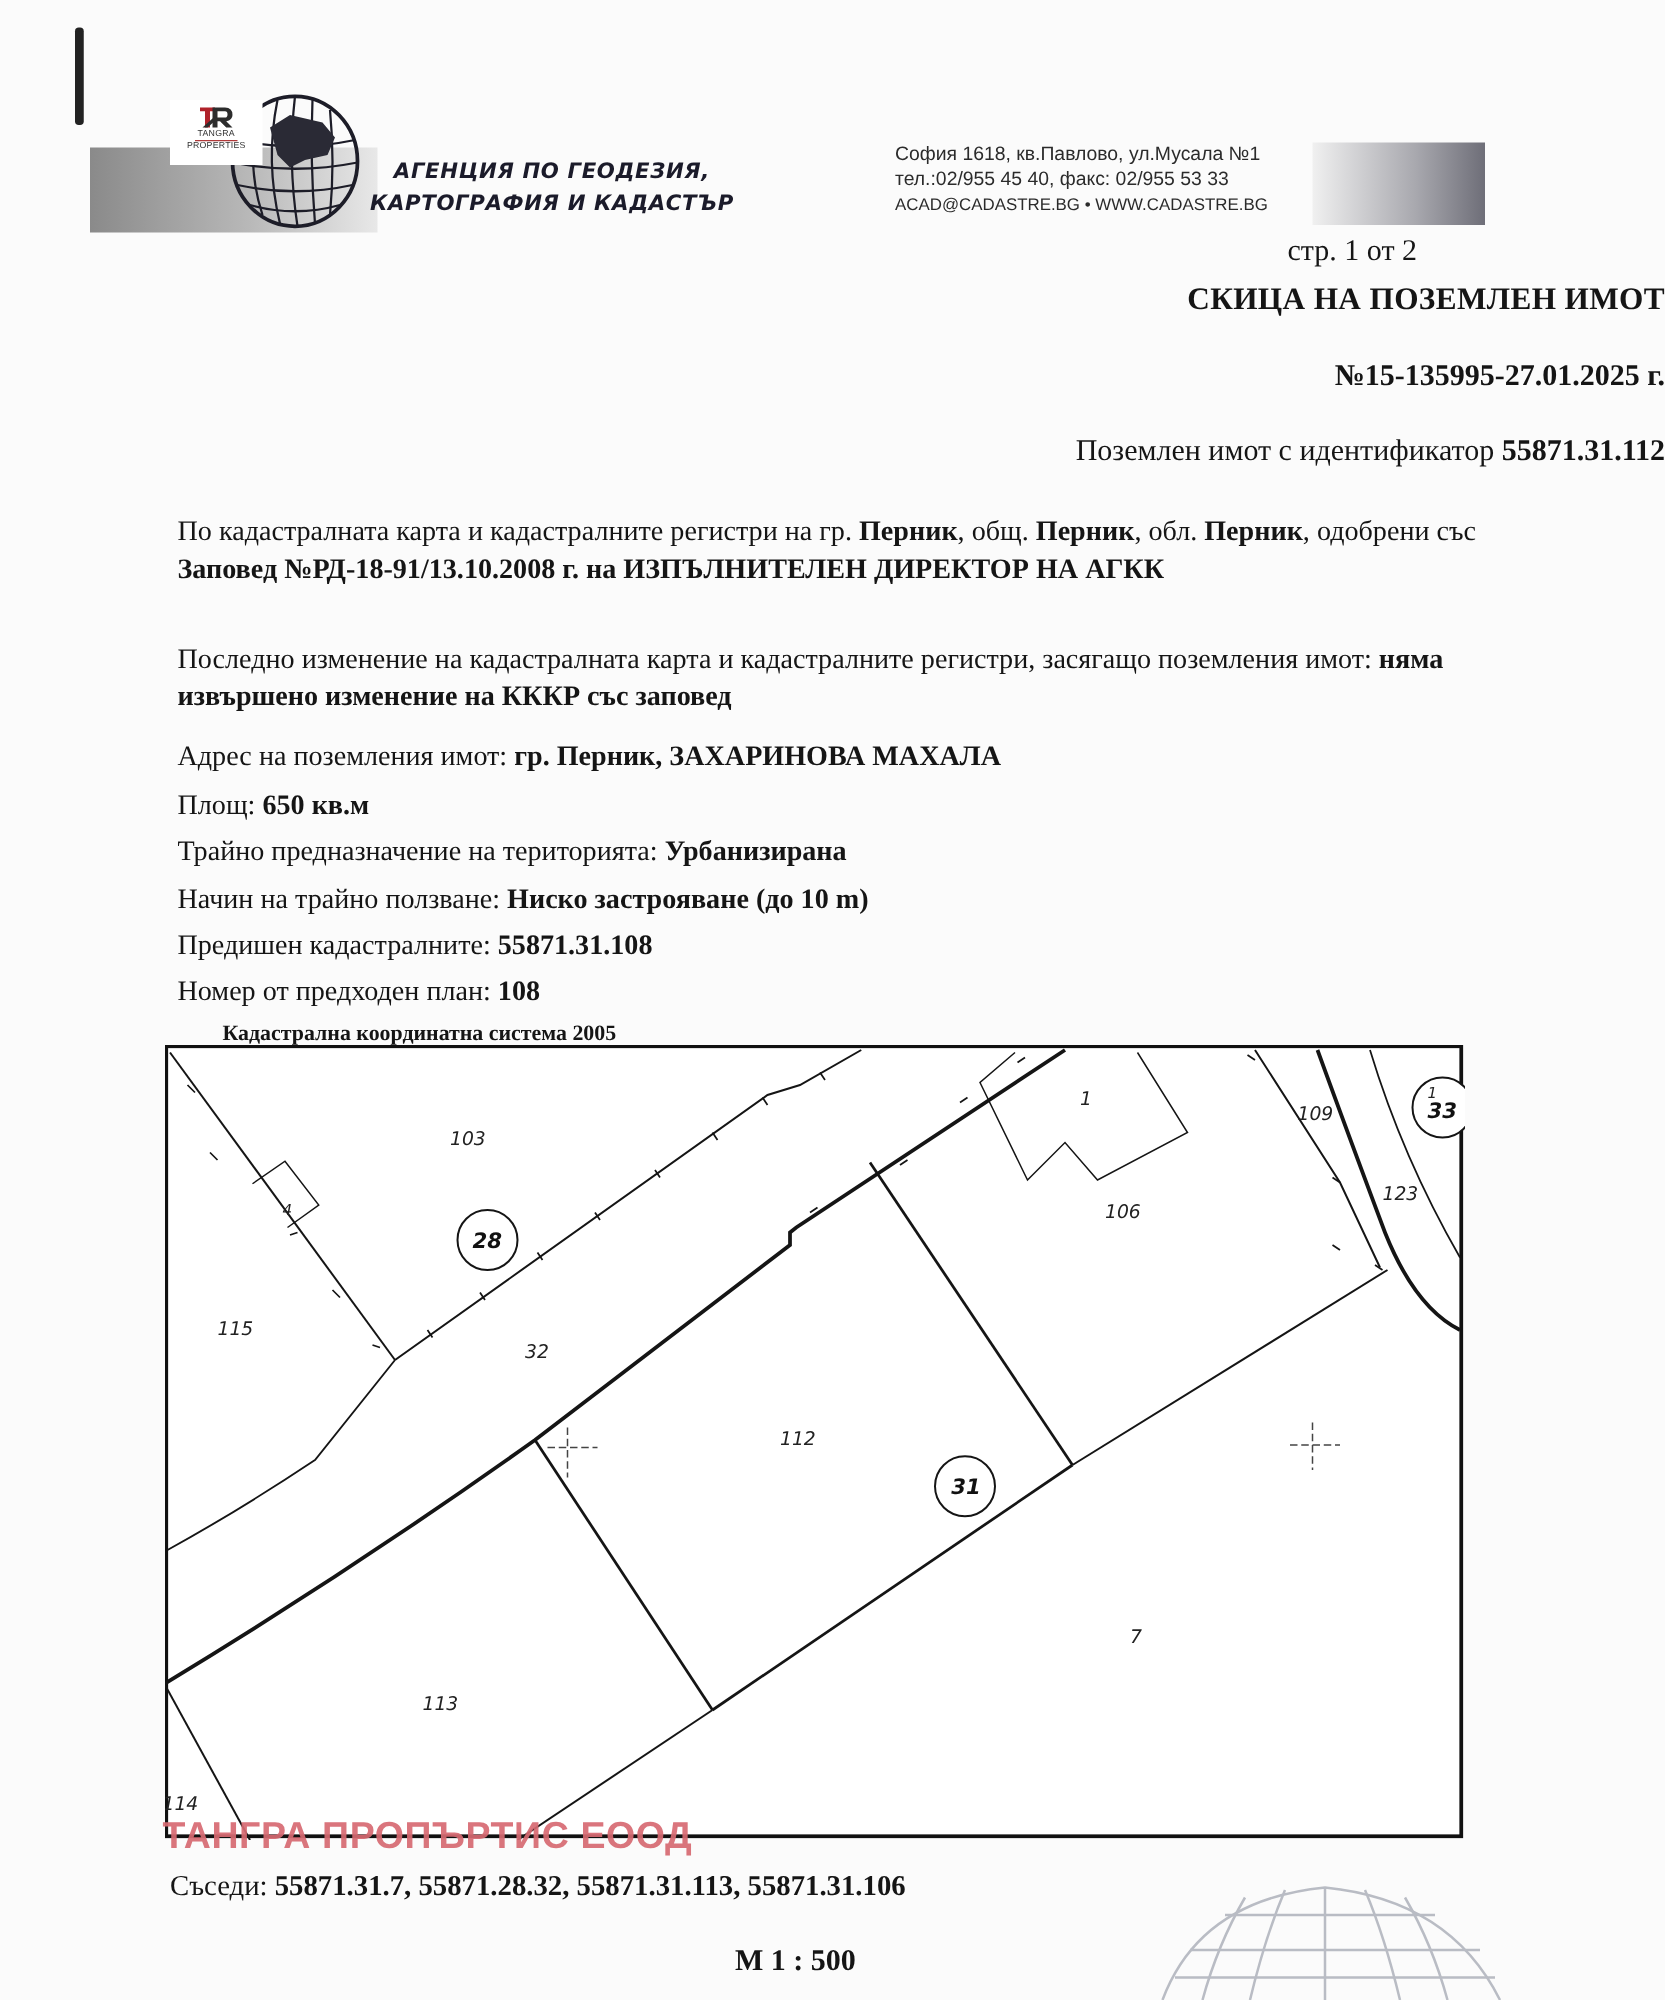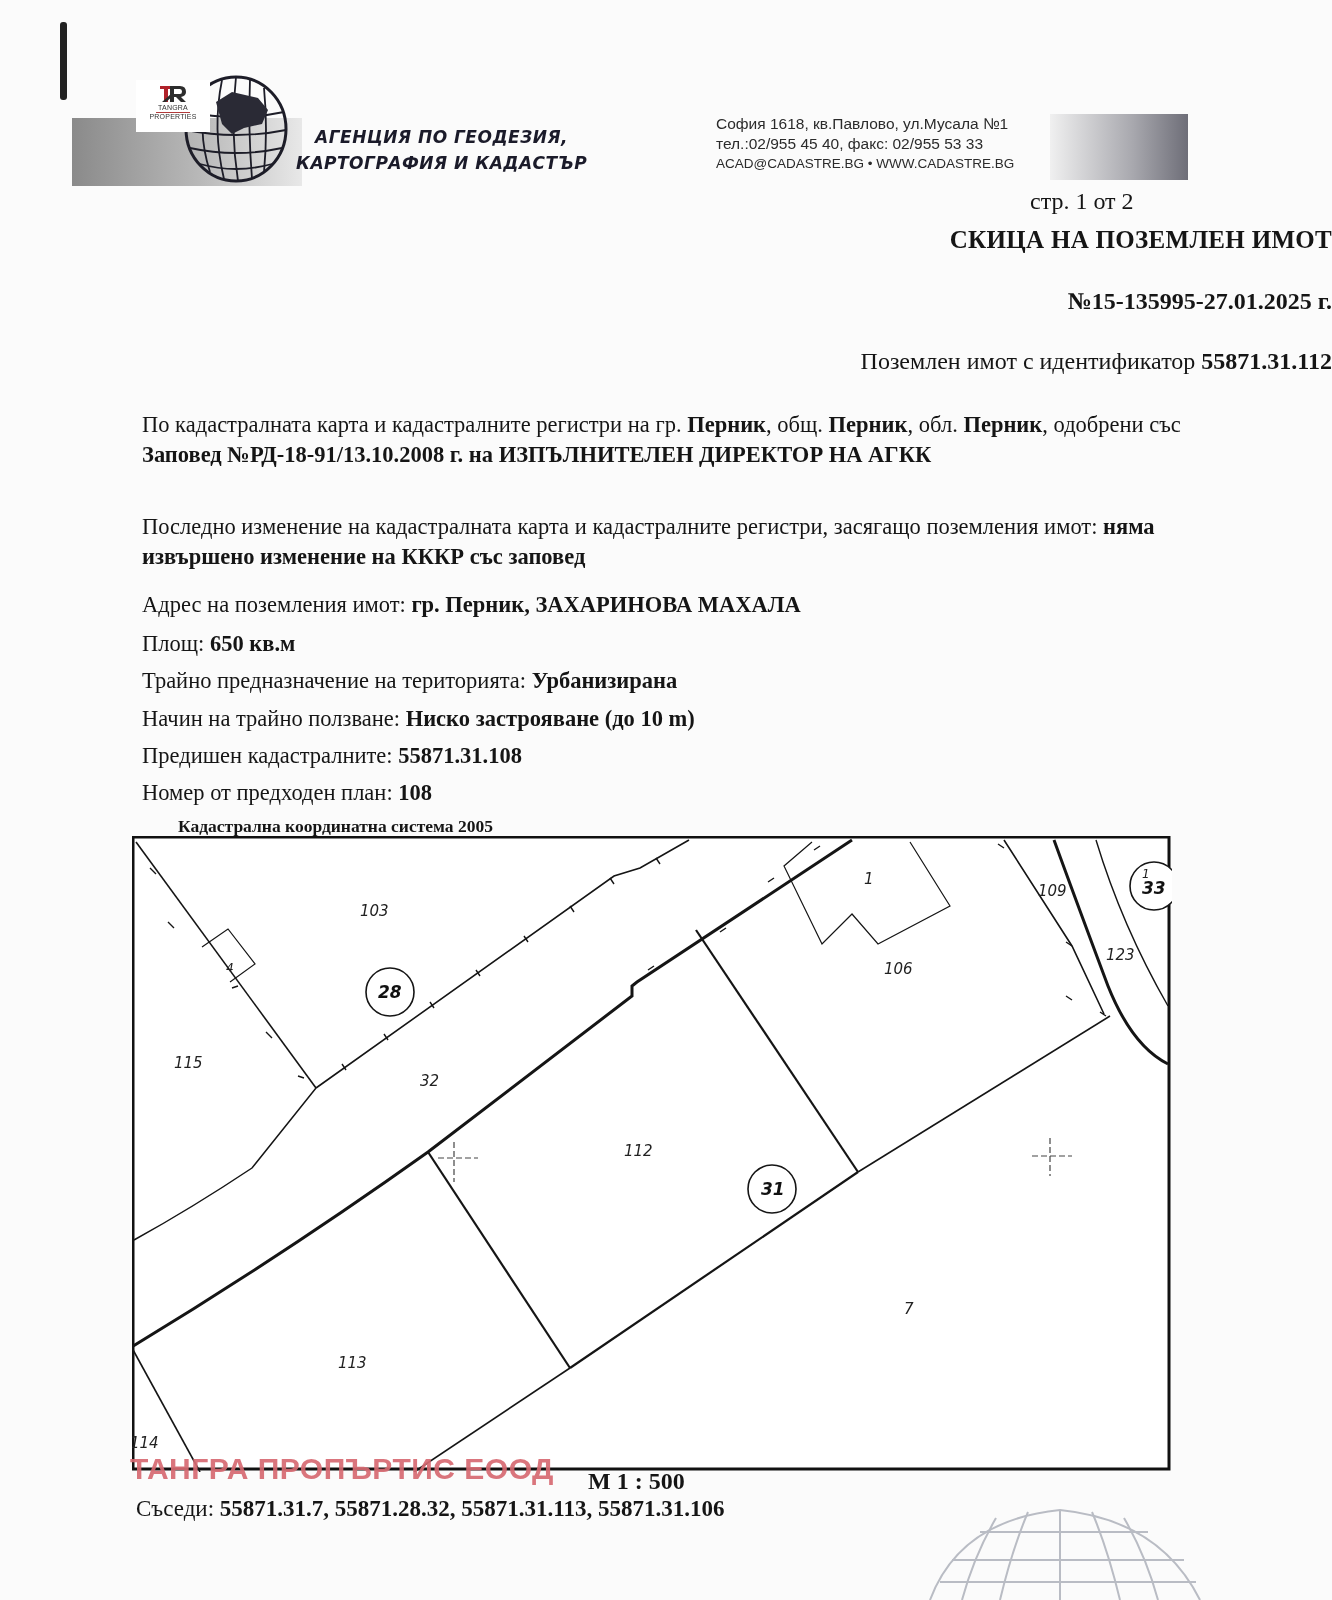--- a/index.html
+++ b/index.html
@@ -48,21 +48,21 @@
   .coord-sys { left:134px; top:816px; font-size:17.5px; font-weight:bold;margin-left:44px; }
   .map { left:132px; top:836px; width:1040px; height:636px; }
   .parcel-label {
     font-family:"DejaVu Sans", sans-serif; font-style:italic; font-size:15px; fill:#222;
   }
   .block-num { font-family:"DejaVu Sans", sans-serif; font-style:italic; font-weight:bold; font-size:17px; fill:#111; }
   .watermark {
     left:130px; top:1452px; font-family:"Liberation Sans", sans-serif; font-weight:bold;
     font-size:30px; color:#d76a72; letter-spacing:0.5px; opacity:0.92;
   }
-  .scale { left:588px; top:1468px; font-size:24px; font-weight:bold; }
+  .scale { left:588px; top:1556px; font-size:24px; font-weight:bold; }
   .neighbours { left:136px; top:1496px; font-size:23px; }
   .neighbours b { font-weight:bold; }
   .footer-globe { left:900px; top:1500px; width:320px; height:100px; }
 </style>
 </head>
 <body>
 
 <div class="abs edge-mark"></div>
 <div class="abs header-band-left"></div>
 <div class="abs header-band-right"></div>

